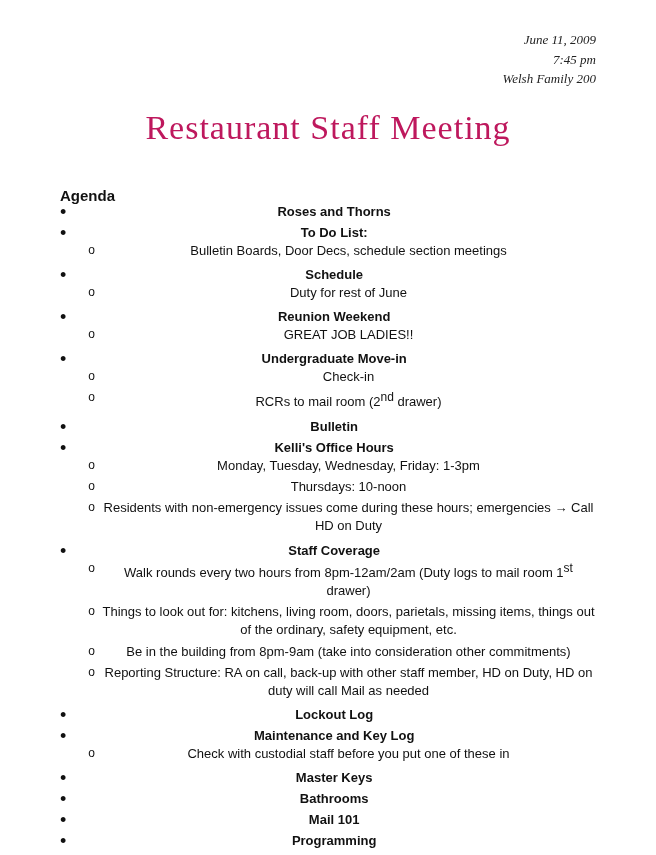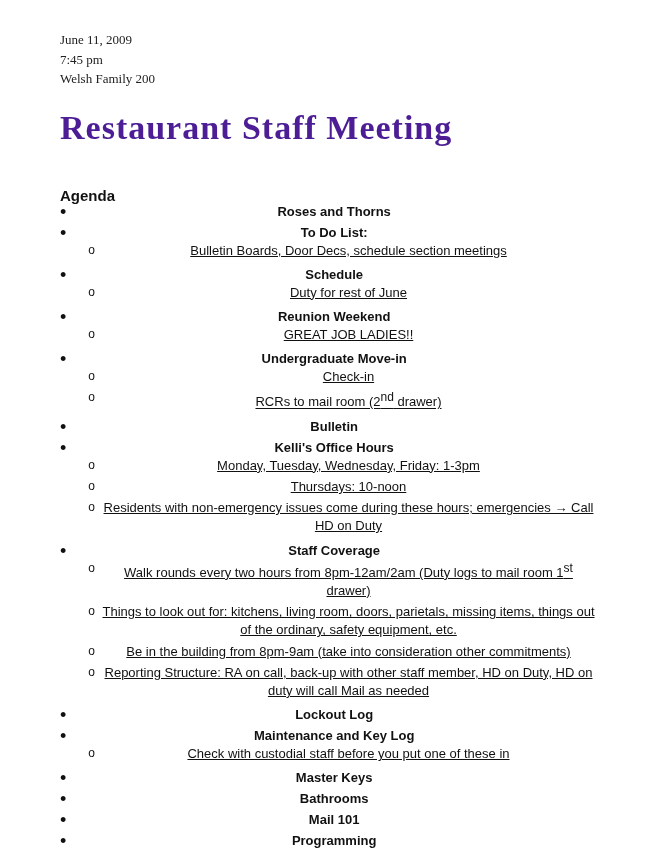--- a/index.html
+++ b/index.html
@@ -19,34 +19,36 @@
 
     .page {
       width: 656px;
       min-height: 855px;
       background: #ffffff;
       position: relative;
       padding: 30px 60px 40px 60px;
     }
 
     .header-info {
+      text-align: right;
       font-size: 13px;
       line-height: 1.5;
       margin-bottom: 20px;
       color: #222;
+      font-style: italic;
     }
 
     .page-title {
-      text-align: left;
+      text-align: center;
       font-size: 34px;
-      font-weight: bold;
+      font-weight: normal;
       font-family: 'Palatino Linotype', Palatino, Georgia, serif;
       letter-spacing: 1px;
       margin-bottom: 40px;
-      color: #4c1d95;
+      color: #be185d;
     }
 
     .agenda-label {
       font-size: 15px;
       font-weight: bold;
       color: #111;
       font-family: Arial, sans-serif;
     }
 
     .agenda-list {
@@ -96,21 +98,20 @@
     .sub-bullet {
       margin-right: 6px;
       flex-shrink: 0;
       font-size: 12px;
       margin-top: 1px;
     }
 
     .sub-text {
       flex: 1;
       line-height: 1.4;
-      text-decoration: underline;
     }
 
     sup {
       font-size: 12px;
       vertical-align: super;
     }
   </style>
 </head>
 <body>
 

